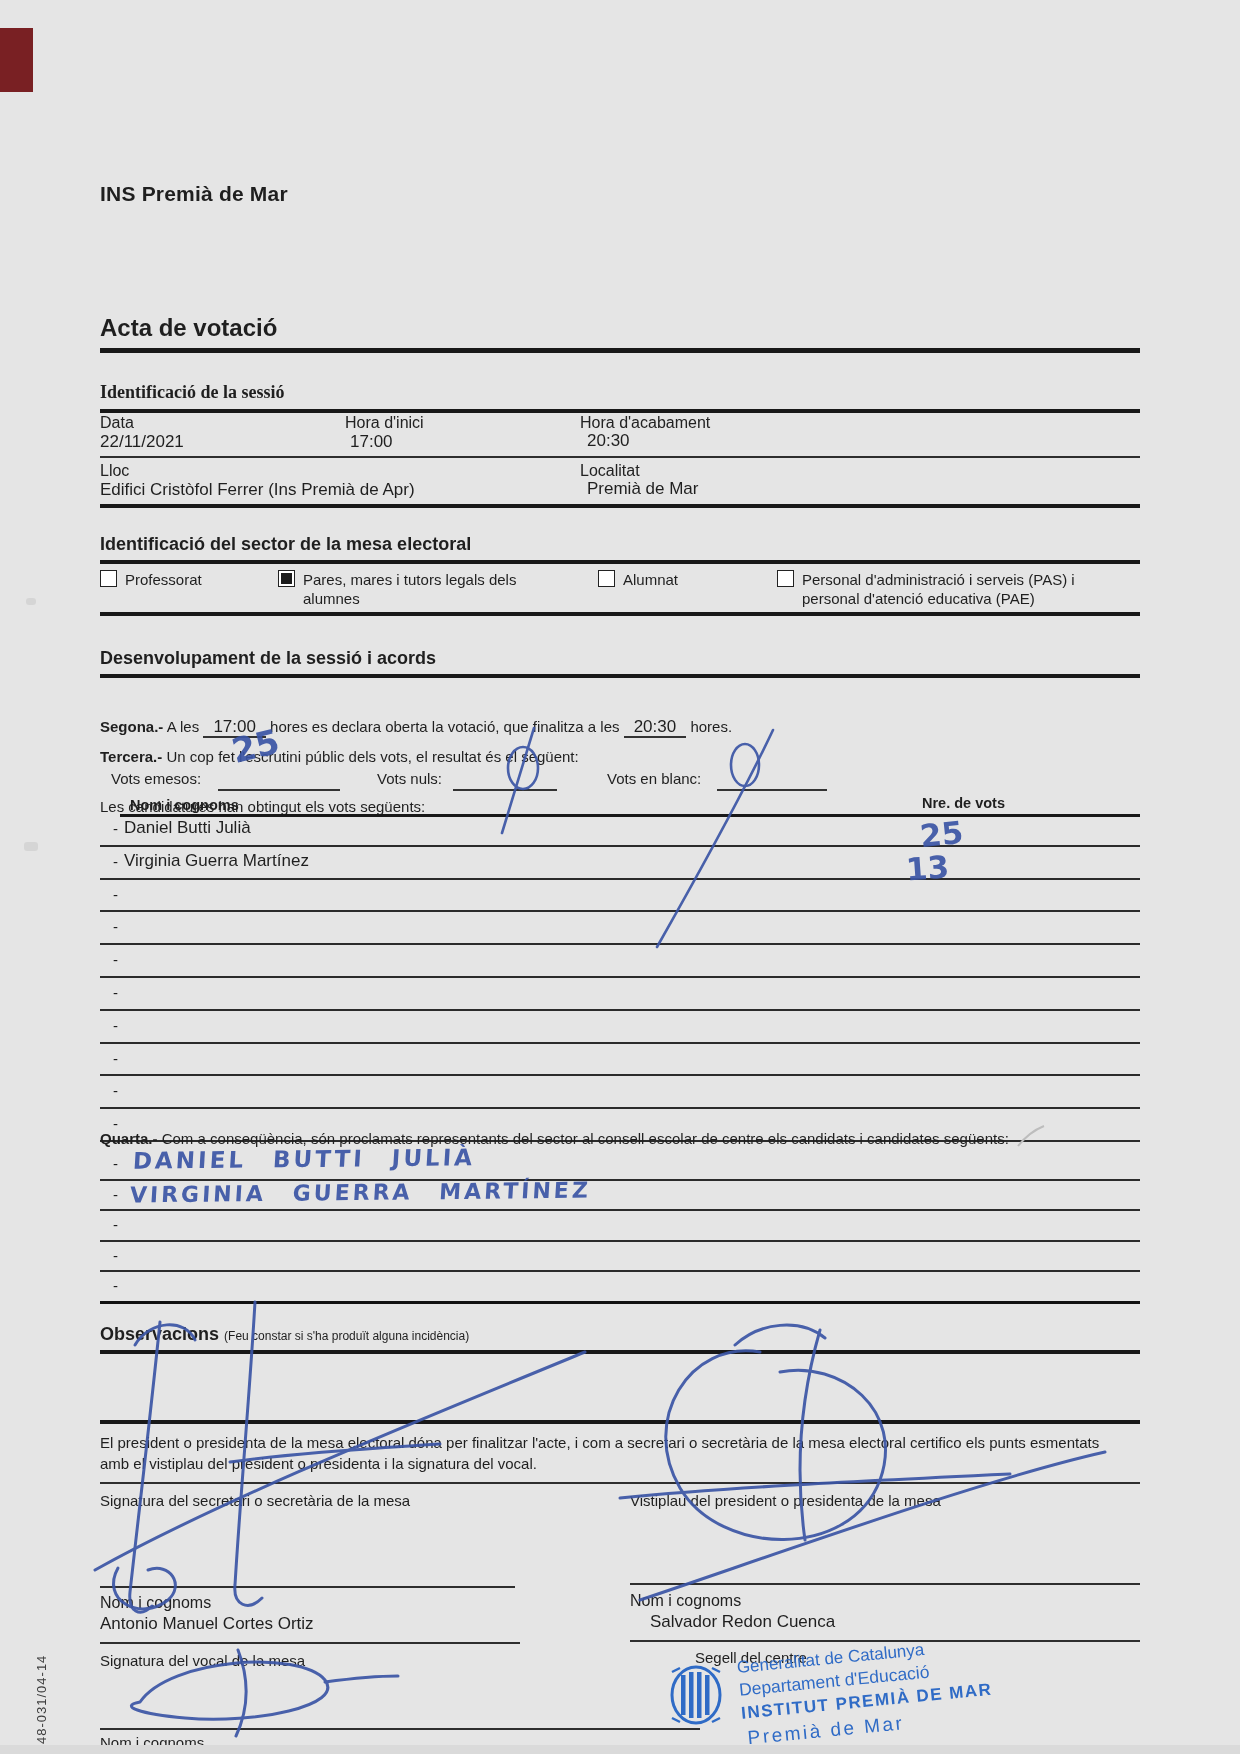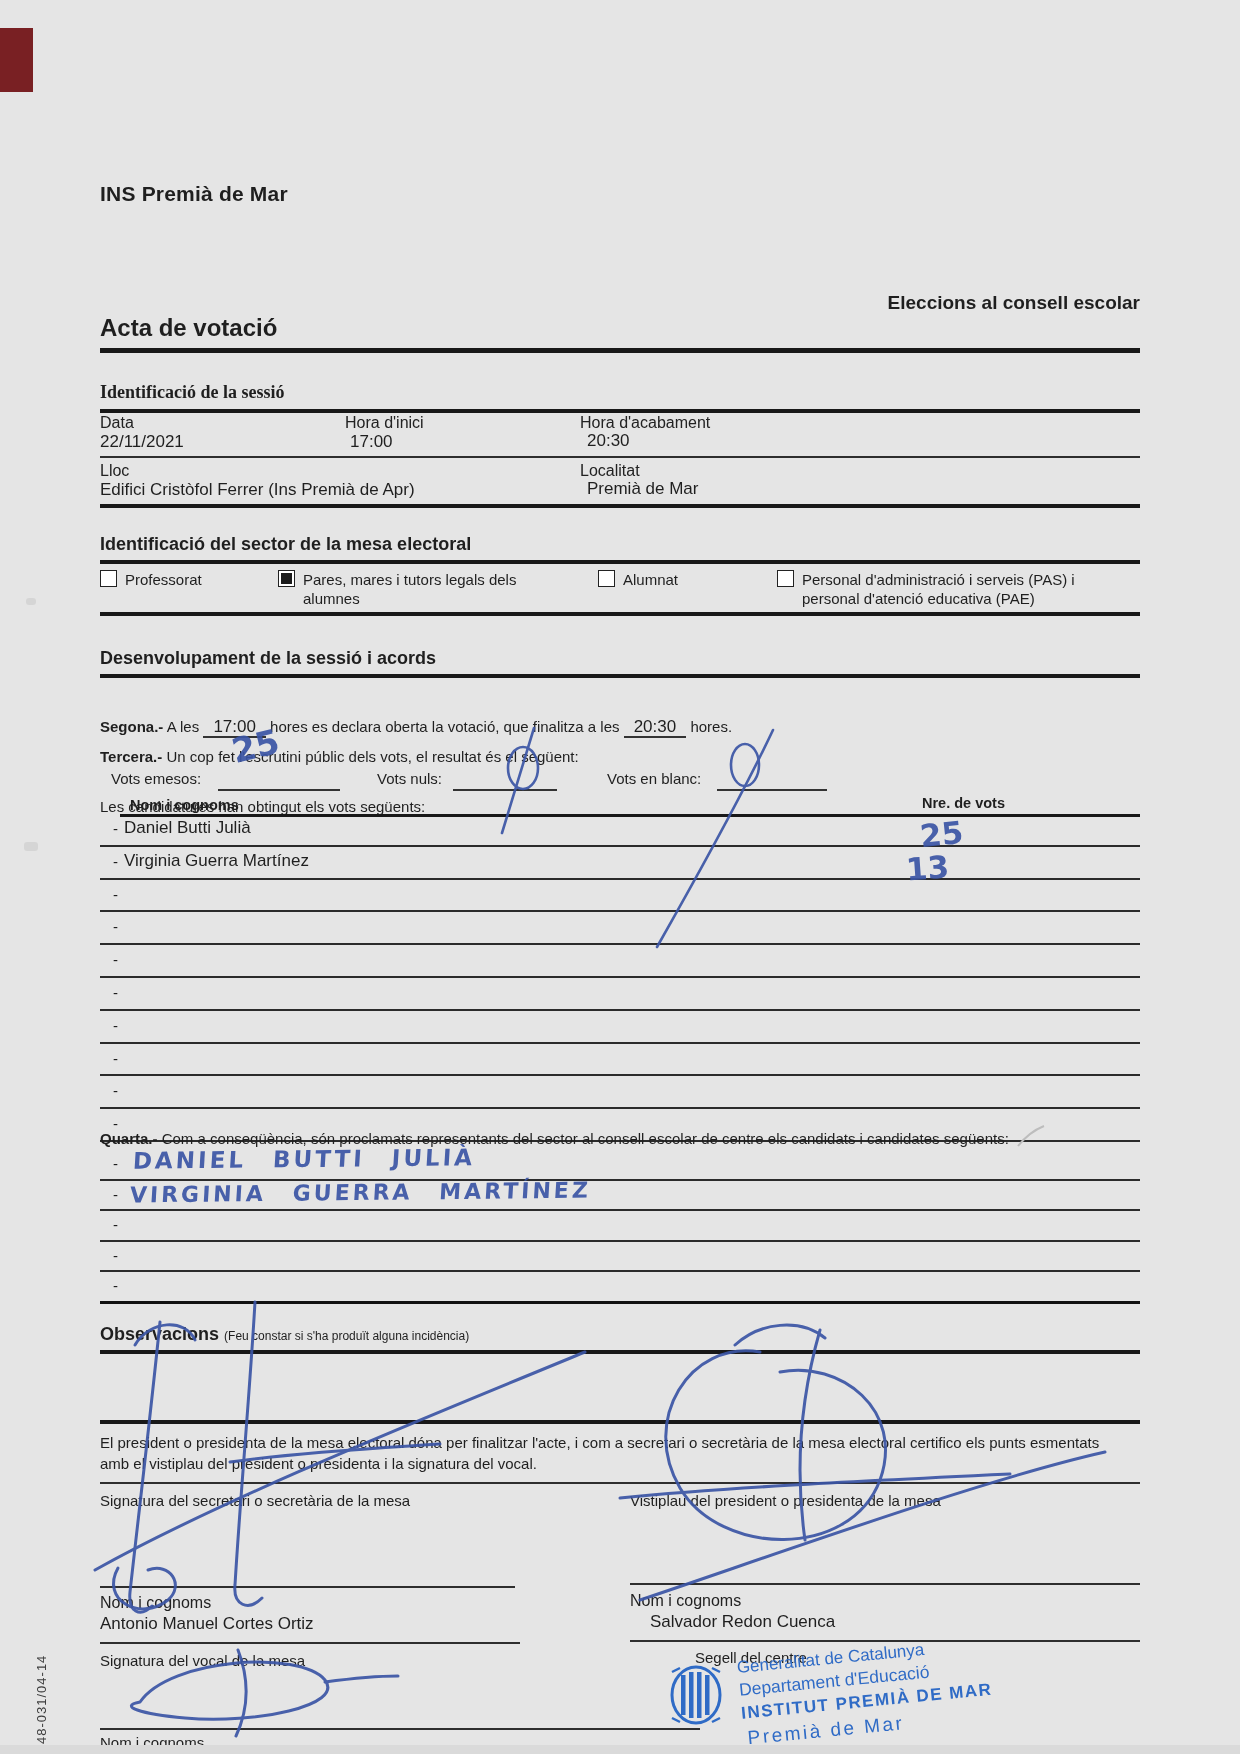--- a/index.html
+++ b/index.html
@@ -52,21 +52,20 @@
 </head>
 <body>
 
 <div class="page">
 
   <div class="corner-mark"></div>
 
   <div class="content">
 
     <div class="abs school" style="top:182px;left:0;">INS Premià de Mar</div>
-    <div class="abs election" style="top:292px;left:0;">Eleccions al consell escolar</div>
     <div class="abs title" style="top:314px;left:0;">Acta de votació</div>
     <div class="rule" style="top:348px;left:0;width:1040px;height:5px;"></div>
 
     <div class="abs h2" style="top:382px;left:0;font-family:Liberation Serif, serif;">Identificació de la sessió</div>
     <div class="rule" style="top:409px;left:0;width:1040px;height:4px;"></div>
 
     <div class="abs lbl" style="top:414px;left:0;">Data</div>
     <div class="abs lbl" style="top:414px;left:245px;">Hora d'inici</div>
     <div class="abs lbl" style="top:414px;left:480px;">Hora d'acabament</div>
     <div class="abs val" style="top:432px;left:0;">22/11/2021</div>

